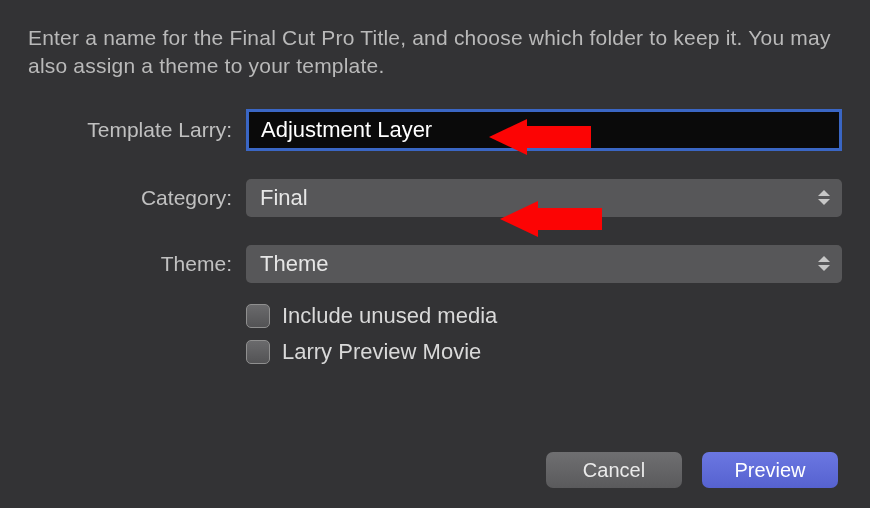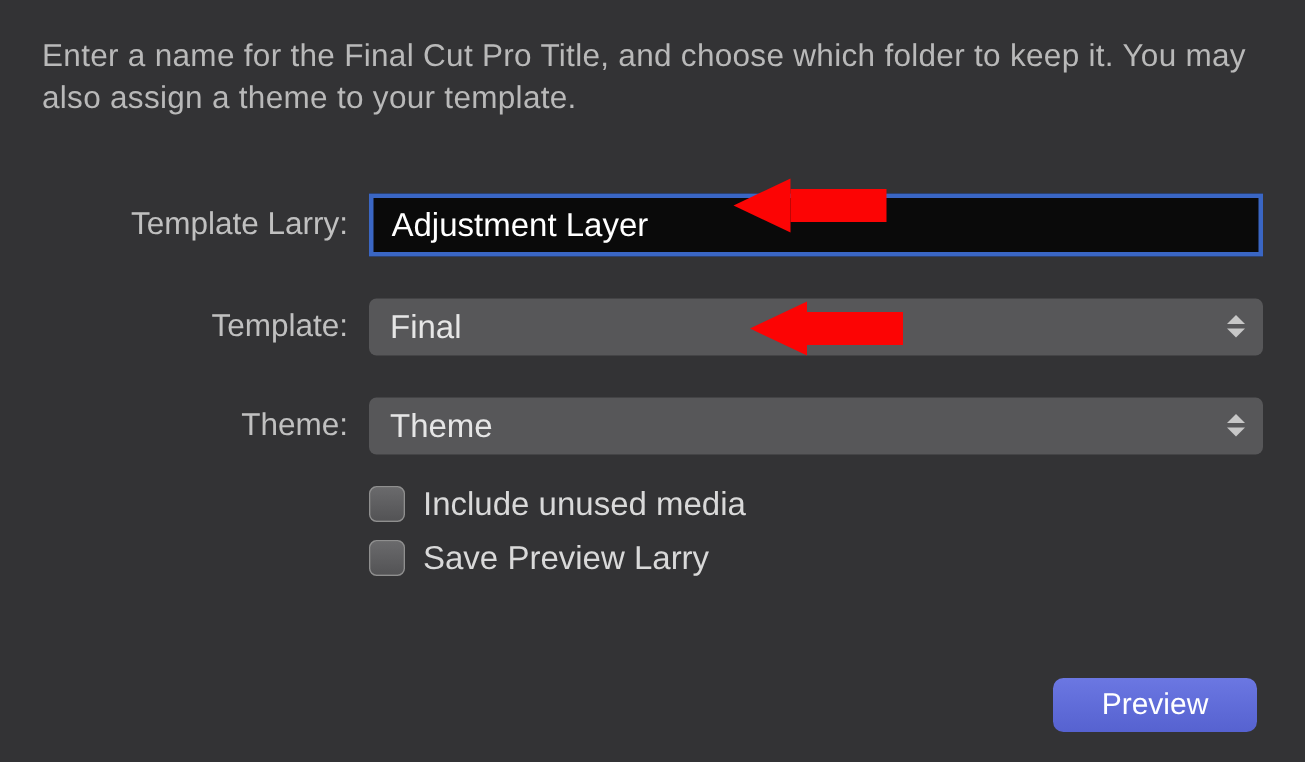--- a/index.html
+++ b/index.html
@@ -8,21 +8,21 @@
     background: #333335;
     font-family: -apple-system, "Helvetica Neue", Arial, sans-serif;
     color: #c7c7c7;
     padding: 24px 28px;
     position: relative;
   }
   .instruction {
     font-size: 21px;
     line-height: 1.35;
     color: #b9b9b9;
-    margin-bottom: 48px;
+    margin-bottom: 28px;
     letter-spacing: 0.2px;
   }
   .form-row {
     display: flex;
     align-items: center;
     margin-bottom: 28px;
   }
   .form-label {
     width: 218px;
     text-align: right;
@@ -143,21 +143,21 @@
 <body>
 
 <div class="instruction">Enter a name for the Final Cut Pro Title, and choose which folder to keep it. You may also assign a theme to your template.</div>
 
 <div class="form-row">
   <div class="form-label">Template Larry:</div>
   <input class="text-input" type="text" value="Adjustment Layer" style="">
 </div>
 
 <div class="form-row">
-  <div class="form-label">Template:</div>
+  <div class="form-label">Category:</div>
   <div class="select-wrap">
     <span>Final</span>
     <span class="stepper">
         <span class="up"></span>
         <span class="down"></span>
       </span>
   </div>
 </div>
 
 <div class="form-row">
@@ -173,25 +173,26 @@
 
 <div class="checkbox-rows">
   <div class="checkbox-row">
     <div class="checkbox-spacer"></div>
     <div class="checkbox"></div>
     <div class="checkbox-label">Include unused media</div>
   </div>
   <div class="checkbox-row">
     <div class="checkbox-spacer"></div>
     <div class="checkbox"></div>
-    <div class="checkbox-label">Save Preview Larry</div>
+    <div class="checkbox-label">Larry Preview Movie</div>
   </div>
 </div>
 
 <div class="button-bar">
+  <button class="btn btn-cancel">Cancel</button>
   <button class="btn btn-publish">Preview</button>
 </div>
 
 <div class="arrow arrow1">
     <span class="head"></span>
     <span class="shaft"></span>
   </div>
 <div class="arrow arrow2">
     <span class="head"></span>
     <span class="shaft"></span>

